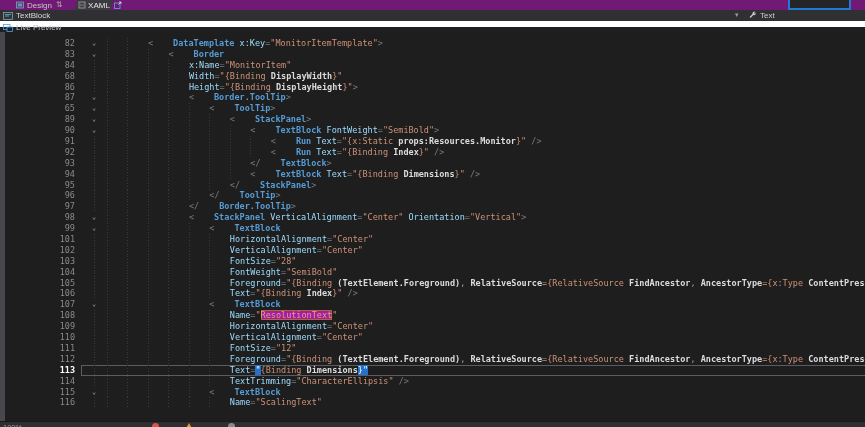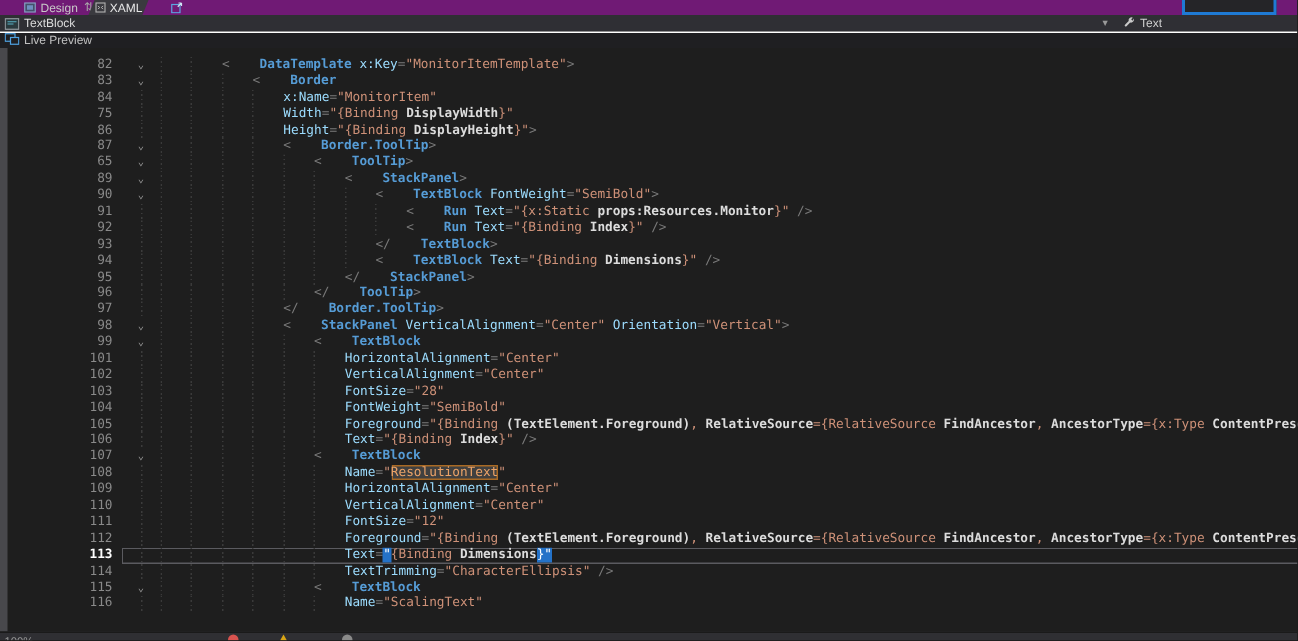--- a/index.html
+++ b/index.html
@@ -5,38 +5,38 @@
   * { margin:0; padding:0; box-sizing:border-box; }
   html,body { width:865px; height:427px; overflow:hidden; background:#1E1E1E;
               font-family:"Liberation Sans", sans-serif; }
   .app { position:relative; width:865px; height:427px; background:#1E1E1E; overflow:hidden; }
 
   
   .tabbar { position:absolute; left:0; top:0; width:865px; height:10px; background:#701a75; }
   .tab-design { position:absolute; left:16px; top:0; height:10px; display:flex; align-items:center; gap:3px;
                 color:#C8C8C8; font-size:8px; }
   .swap { position:absolute; left:56px; top:-1px; color:#A8A8A8; font-size:8px; height:10px; line-height:11px; }
-  .tab-xaml { position:absolute; left:61px; top:0; height:10px; width:36px; }
+  .tab-xaml { position:absolute; left:76px; top:0; height:10px; width:36px; }
   .tab-xaml .bg { position:absolute; left:0; top:0; width:100%; height:100%; background:#3A3A3F; transform:skewX(-22deg); }
   .tab-xaml .lbl { position:relative; display:flex; align-items:center; gap:2px; height:10px; justify-content:center;
                    color:#E6E6E6; font-size:8px; }
   .popout { position:absolute; left:114px; top:1px; }
   .cutbox { position:absolute; left:788px; top:-3px; width:63px; height:13px; border:2px solid #1F7AD4; background:#252528; }
 
   
   .crumbbar { position:absolute; left:0; top:10px; width:865px; height:11px; background:#2F2F34;
               display:flex; align-items:center; }
   .crumbbar .el-label { color:#DCDCDC; font-size:8px; margin-left:3px; }
   .crumb-caret { position:absolute; left:735px; top:1px; color:#9A9A9A; font-size:7px; }
   .crumb-wrench { position:absolute; left:749px; top:1px; }
   .crumb-prop { position:absolute; left:760px; top:1px; color:#CFCFCF; font-size:8px; }
 
   
   .lpbar { position:absolute; left:0; top:21px; width:865px; height:11px; background:#1F1F22;
-           border-top:1px solid #ffffff; display:flex; align-items:flex-start; }
+           border-top:6px solid #ffffff; display:flex; align-items:flex-end; }
   .lpbar .lp-label { color:#C0C0C0; font-size:8px; margin-left:3px; }
 
   
   .editor { position:absolute; left:0; top:32px; width:865px; height:389px; background:#1E1E1E;
             font-family:"DejaVu Sans Mono", monospace; font-size:8.5px; padding-top:6px;margin-left:40px; }
   .leftstrip { position:absolute; left:0; top:32px; width:5px; height:389px; background:#48484C; z-index:3; }
   .cl { display:flex; height:10.9px; line-height:10.9px; white-space:pre; }
   .ln { flex:none; width:41px; text-align:right; padding-right:6px; color:#8A8A8A; font-size:8.5px; }
   .body { flex:1; display:flex; min-width:0; }
   .cur .body { box-shadow:inset 0 0 0 1px #5B5B60; }
@@ -47,21 +47,21 @@
   .code { flex:1; overflow:hidden; }
   .g { display:inline-block; width:4ch; height:10.9px; vertical-align:top;
        background-image:repeating-linear-gradient(to bottom,#3A3A3A 0 1px,transparent 1px 3px);
        background-size:1px 100%; background-repeat:no-repeat; }
   .s-d { color:#7A7A7A; }
   .s-e { color:#569CD6; font-weight:bold;padding-left:20px; }
   .s-a { color:#9CDCFE; }
   .s-s { color:#CE9178; }
   .s-p { color:#DCDCDC; font-weight:bold; }
   .s-t { color:#D4D4D4; }
-  .s-hl { color:#EBA368; background:#404040; box-shadow:inset 0 0 0 1px #A96A24; }
+  .s-hl { color:#EBA368; background:#a21caf; box-shadow:inset 0 0 0 1px #A96A24; }
   .s-sel { color:#FFFFFF; background:#2472C8; }
 
   
   .botbar { position:absolute; left:0; top:421px; width:865px; height:6px; background:#2F2F33;
             border-top:1px solid #1A1A1A; overflow:hidden; z-index:4; }
   .zoomlbl { position:absolute; left:3px; top:1px; color:#9A9A9A; font-size:7.5px; }
   .err-ic  { position:absolute; left:152px; top:1px; width:7px; height:7px; border-radius:50%; background:#D9534F; }
   .warn-ic { position:absolute; left:185px; top:1px; width:0; height:0;
              border-left:4px solid transparent; border-right:4px solid transparent; border-bottom:7px solid #D9A516; }
   .msg-ic  { position:absolute; left:228px; top:1px; width:7px; height:7px; border-radius:50%; background:#8A8A8A; }
@@ -123,21 +123,21 @@
     </svg>
     <span class="lp-label">Live Preview</span>
   </div>
 
   <div class="leftstrip"></div>
   <div class="editor">
     <div>
         <div class="cl"><span class="ln">82</span><span class="body"><span class="fold">⌄</span><span class="code"><span class="g"></span><span class="g"></span><span class="s-d">&lt;</span><span class="s-e">DataTemplate</span><span class="s-t"> </span><span class="s-a">x:Key</span><span class="s-d">=</span><span class="s-s">"MonitorItemTemplate"</span><span class="s-d">&gt;</span></span></span></div>
         <div class="cl"><span class="ln">83</span><span class="body"><span class="fold">⌄</span><span class="code"><span class="g"></span><span class="g"></span><span class="g"></span><span class="s-d">&lt;</span><span class="s-e">Border</span></span></span></div>
         <div class="cl"><span class="ln">84</span><span class="body"><span class="fold conn"></span><span class="code"><span class="g"></span><span class="g"></span><span class="g"></span><span class="g"></span><span class="s-a">x:Name</span><span class="s-d">=</span><span class="s-s">"MonitorItem"</span></span></span></div>
-        <div class="cl"><span class="ln">75</span><span class="body"><span class="fold conn"></span><span class="code"><span class="g"></span><span class="g"></span><span class="g"></span><span class="g"></span><span class="s-a">Width</span><span class="s-d">=</span><span class="s-s">"{Binding </span><span class="s-p">DisplayWidth</span><span class="s-s">}"</span></span></span></div>
+        <div class="cl"><span class="ln">68</span><span class="body"><span class="fold conn"></span><span class="code"><span class="g"></span><span class="g"></span><span class="g"></span><span class="g"></span><span class="s-a">Width</span><span class="s-d">=</span><span class="s-s">"{Binding </span><span class="s-p">DisplayWidth</span><span class="s-s">}"</span></span></span></div>
         <div class="cl"><span class="ln">86</span><span class="body"><span class="fold conn"></span><span class="code"><span class="g"></span><span class="g"></span><span class="g"></span><span class="g"></span><span class="s-a">Height</span><span class="s-d">=</span><span class="s-s">"{Binding </span><span class="s-p">DisplayHeight</span><span class="s-s">}"</span><span class="s-d">&gt;</span></span></span></div>
         <div class="cl"><span class="ln">87</span><span class="body"><span class="fold">⌄</span><span class="code"><span class="g"></span><span class="g"></span><span class="g"></span><span class="g"></span><span class="s-d">&lt;</span><span class="s-e">Border.ToolTip</span><span class="s-d">&gt;</span></span></span></div>
         <div class="cl"><span class="ln">65</span><span class="body"><span class="fold">⌄</span><span class="code"><span class="g"></span><span class="g"></span><span class="g"></span><span class="g"></span><span class="g"></span><span class="s-d">&lt;</span><span class="s-e">ToolTip</span><span class="s-d">&gt;</span></span></span></div>
         <div class="cl"><span class="ln">89</span><span class="body"><span class="fold">⌄</span><span class="code"><span class="g"></span><span class="g"></span><span class="g"></span><span class="g"></span><span class="g"></span><span class="g"></span><span class="s-d">&lt;</span><span class="s-e">StackPanel</span><span class="s-d">&gt;</span></span></span></div>
         <div class="cl"><span class="ln">90</span><span class="body"><span class="fold">⌄</span><span class="code"><span class="g"></span><span class="g"></span><span class="g"></span><span class="g"></span><span class="g"></span><span class="g"></span><span class="g"></span><span class="s-d">&lt;</span><span class="s-e">TextBlock</span><span class="s-t"> </span><span class="s-a">FontWeight</span><span class="s-d">=</span><span class="s-s">"SemiBold"</span><span class="s-d">&gt;</span></span></span></div>
         <div class="cl"><span class="ln">91</span><span class="body"><span class="fold conn"></span><span class="code"><span class="g"></span><span class="g"></span><span class="g"></span><span class="g"></span><span class="g"></span><span class="g"></span><span class="g"></span><span class="g"></span><span class="s-d">&lt;</span><span class="s-e">Run</span><span class="s-t"> </span><span class="s-a">Text</span><span class="s-d">=</span><span class="s-s">"{x:Static </span><span class="s-p">props:Resources.Monitor</span><span class="s-s">}"</span><span class="s-d"> /&gt;</span></span></span></div>
         <div class="cl"><span class="ln">92</span><span class="body"><span class="fold conn"></span><span class="code"><span class="g"></span><span class="g"></span><span class="g"></span><span class="g"></span><span class="g"></span><span class="g"></span><span class="g"></span><span class="g"></span><span class="s-d">&lt;</span><span class="s-e">Run</span><span class="s-t"> </span><span class="s-a">Text</span><span class="s-d">=</span><span class="s-s">"{Binding </span><span class="s-p">Index</span><span class="s-s">}"</span><span class="s-d"> /&gt;</span></span></span></div>
         <div class="cl"><span class="ln">93</span><span class="body"><span class="fold conn"></span><span class="code"><span class="g"></span><span class="g"></span><span class="g"></span><span class="g"></span><span class="g"></span><span class="g"></span><span class="g"></span><span class="s-d">&lt;/</span><span class="s-e">TextBlock</span><span class="s-d">&gt;</span></span></span></div>
         <div class="cl"><span class="ln">94</span><span class="body"><span class="fold conn"></span><span class="code"><span class="g"></span><span class="g"></span><span class="g"></span><span class="g"></span><span class="g"></span><span class="g"></span><span class="g"></span><span class="s-d">&lt;</span><span class="s-e">TextBlock</span><span class="s-t"> </span><span class="s-a">Text</span><span class="s-d">=</span><span class="s-s">"{Binding </span><span class="s-p">Dimensions</span><span class="s-s">}"</span><span class="s-d"> /&gt;</span></span></span></div>
         <div class="cl"><span class="ln">95</span><span class="body"><span class="fold conn"></span><span class="code"><span class="g"></span><span class="g"></span><span class="g"></span><span class="g"></span><span class="g"></span><span class="g"></span><span class="s-d">&lt;/</span><span class="s-e">StackPanel</span><span class="s-d">&gt;</span></span></span></div>

